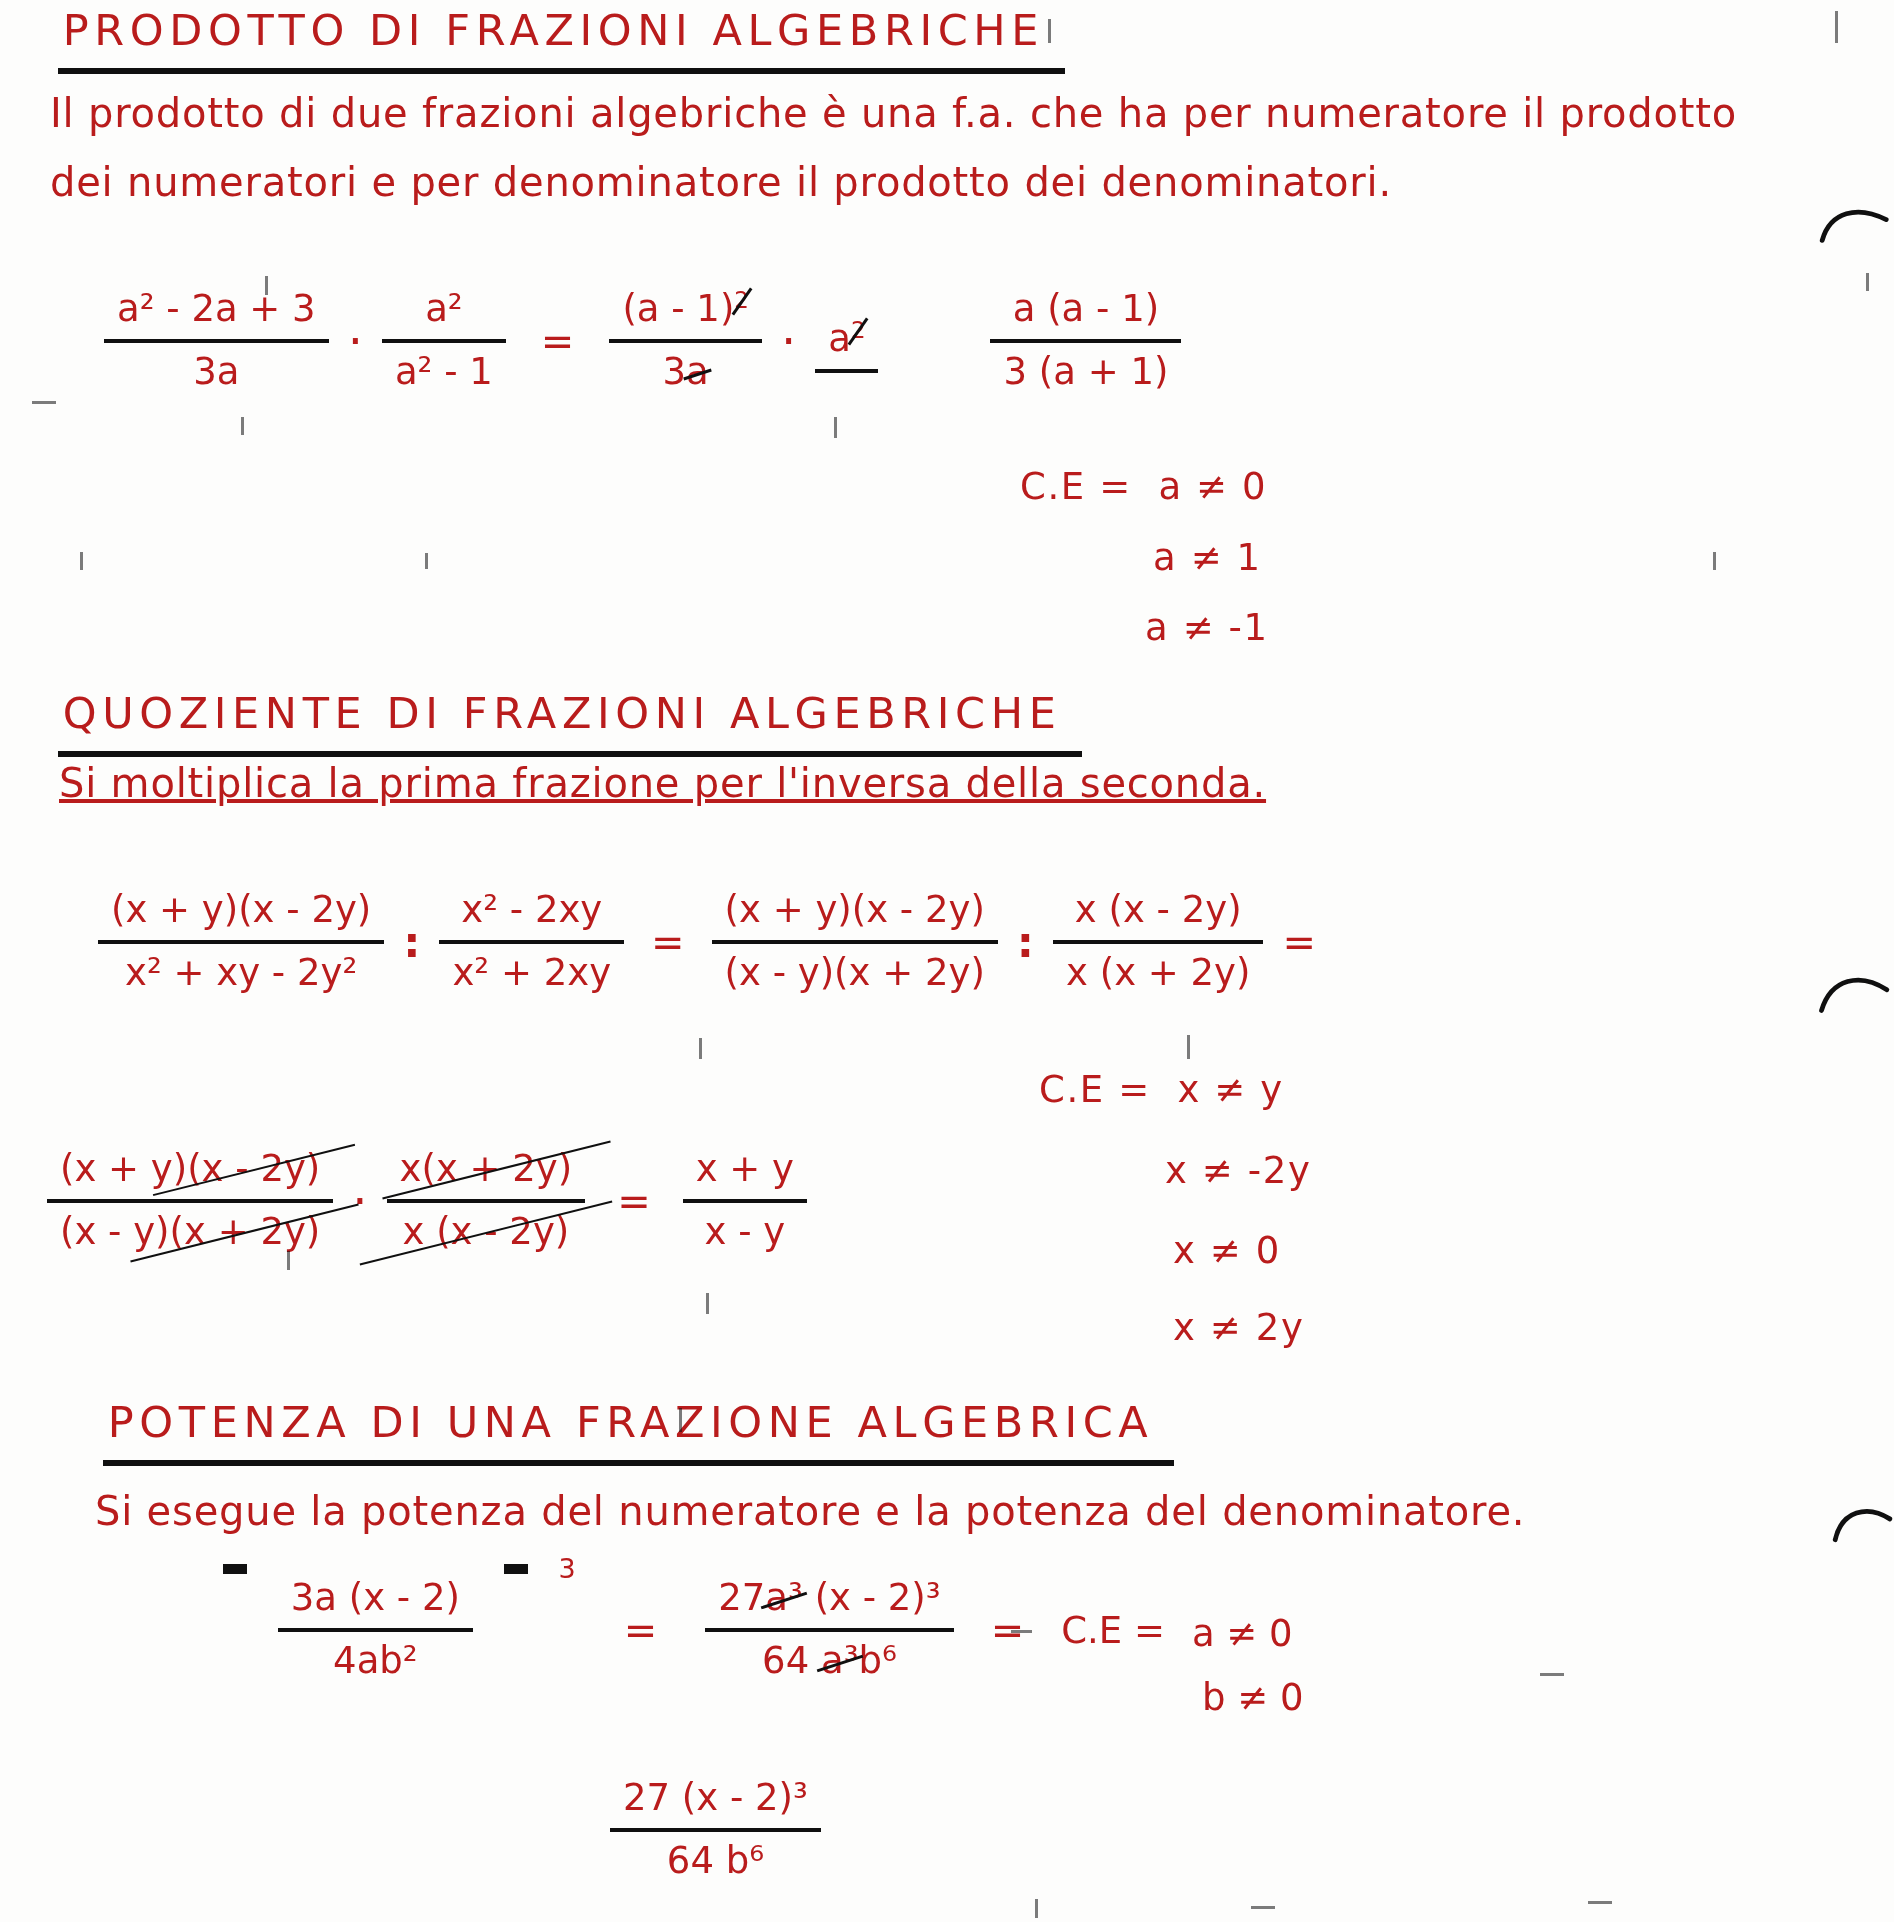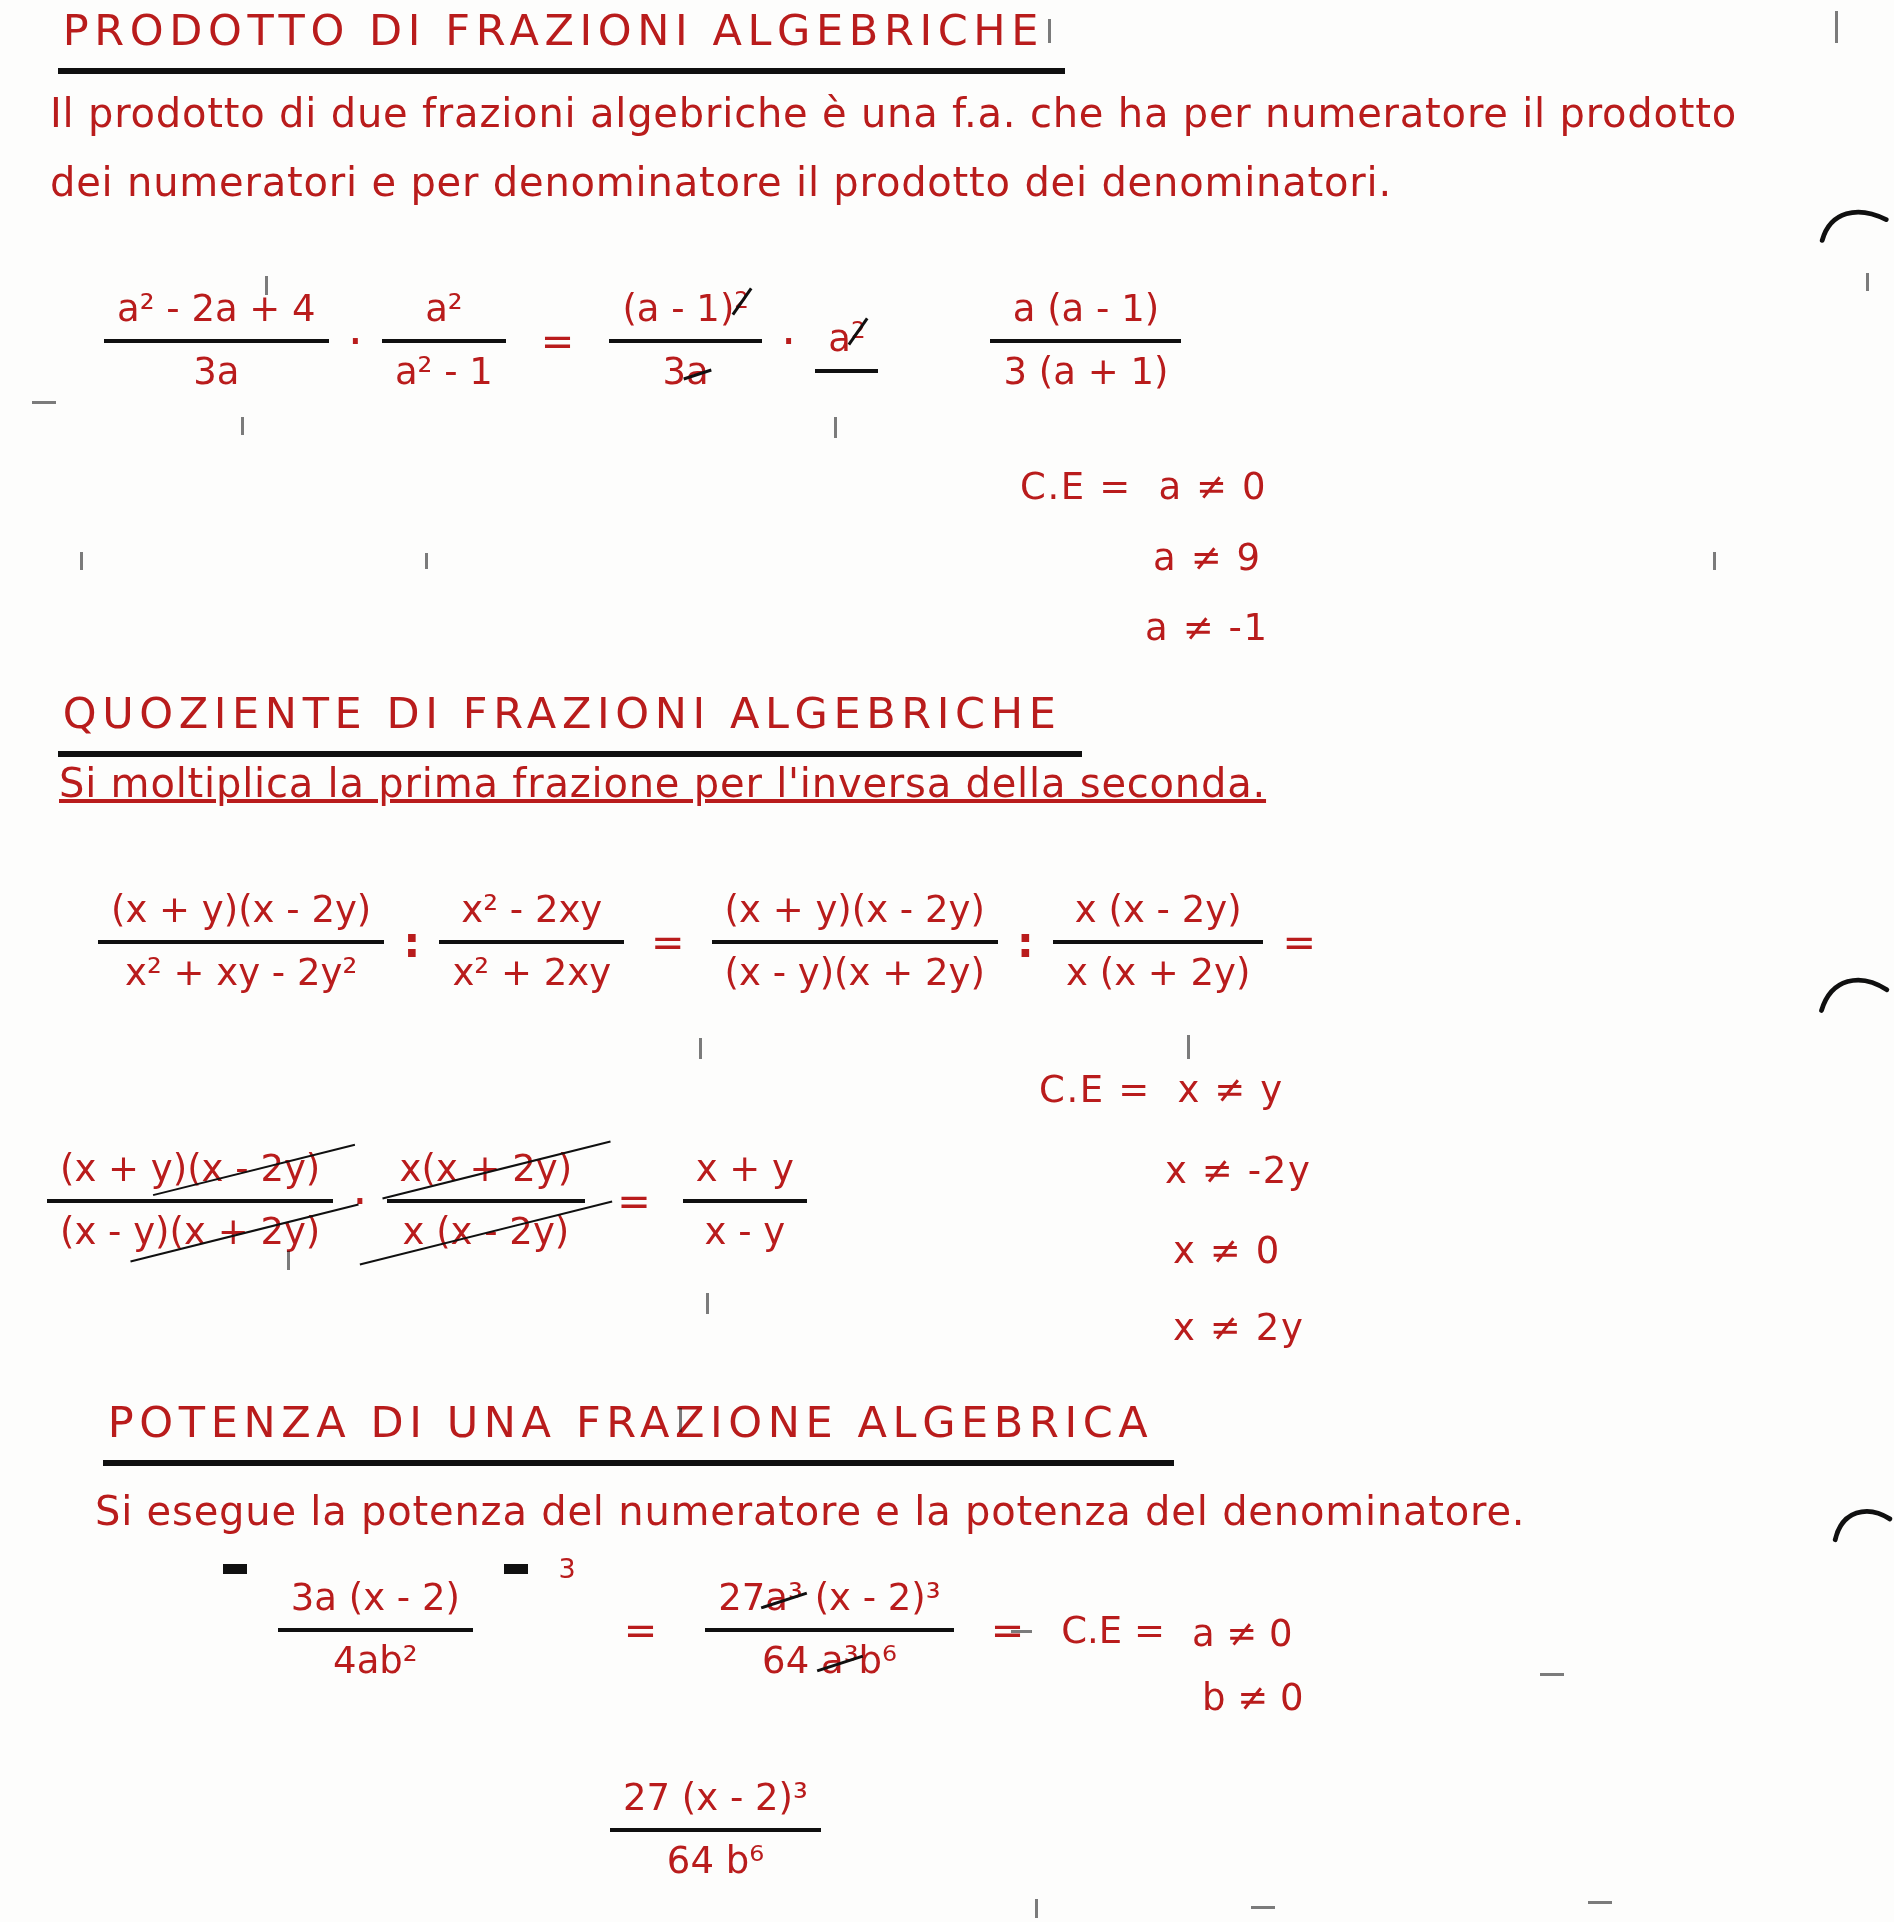--- a/index.html
+++ b/index.html
@@ -77,21 +77,21 @@
 
 <div class="page">
 
   <div class="htitle" style="left:58px;top:4.8px;">PRODOTTO DI FRAZIONI ALGEBRICHE</div>
 
   <div class="hand" style="left:50px;top:90px;">Il prodotto di due frazioni algebriche è una f.a. che ha per numeratore il prodotto</div>
   <div class="hand" style="left:50px;top:159px;">dei numeratori e per denominatore il prodotto dei denominatori.</div>
 
   <div class="mrow" style="left:104px;top:245px;height:192px;">
     <span class="frac">
-      <span class="num">a² - 2a + 4</span>
+      <span class="num">a² - 2a + 3</span>
       <span class="bar"></span>
       <span class="den">3a</span>
     </span>
     <span class="op dot">·</span>
     <span class="frac">
       <span class="num">a²</span>
       <span class="bar"></span>
       <span class="den">a² - 1</span>
     </span>
     <span class="op" style="padding:0 35px;">=</span>
@@ -106,21 +106,21 @@
       <span class="bar"></span>
     </span>
     <span class="frac gap-big">
       <span class="num">a (a - 1)</span>
       <span class="bar"></span>
       <span class="den">3 (a + 1)</span>
     </span>
   </div>
 
   <div class="ce-line" style="left:1020px;top:465px;"><span>C.E =</span>&nbsp;&nbsp;<span>a ≠ 0</span></div>
-  <div class="ce-line" style="left:1153px;top:536px;">a ≠ 9</div>
+  <div class="ce-line" style="left:1153px;top:536px;">a ≠ 1</div>
   <div class="ce-line" style="left:1145px;top:606px;">a ≠ -1</div>
 
   <div class="htitle" style="left:58px;top:688px;">QUOZIENTE DI FRAZIONI ALGEBRICHE</div>
 
   <div class="hand" style="left:59px;top:760px;text-decoration:underline;">Si moltiplica la prima frazione per l'inversa della seconda.</div>
 
   <div class="mrow" style="left:98px;top:846px;height:192px;">
     <span class="frac">
       <span class="num">(x + y)(x - 2y)</span>
       <span class="bar"></span>

